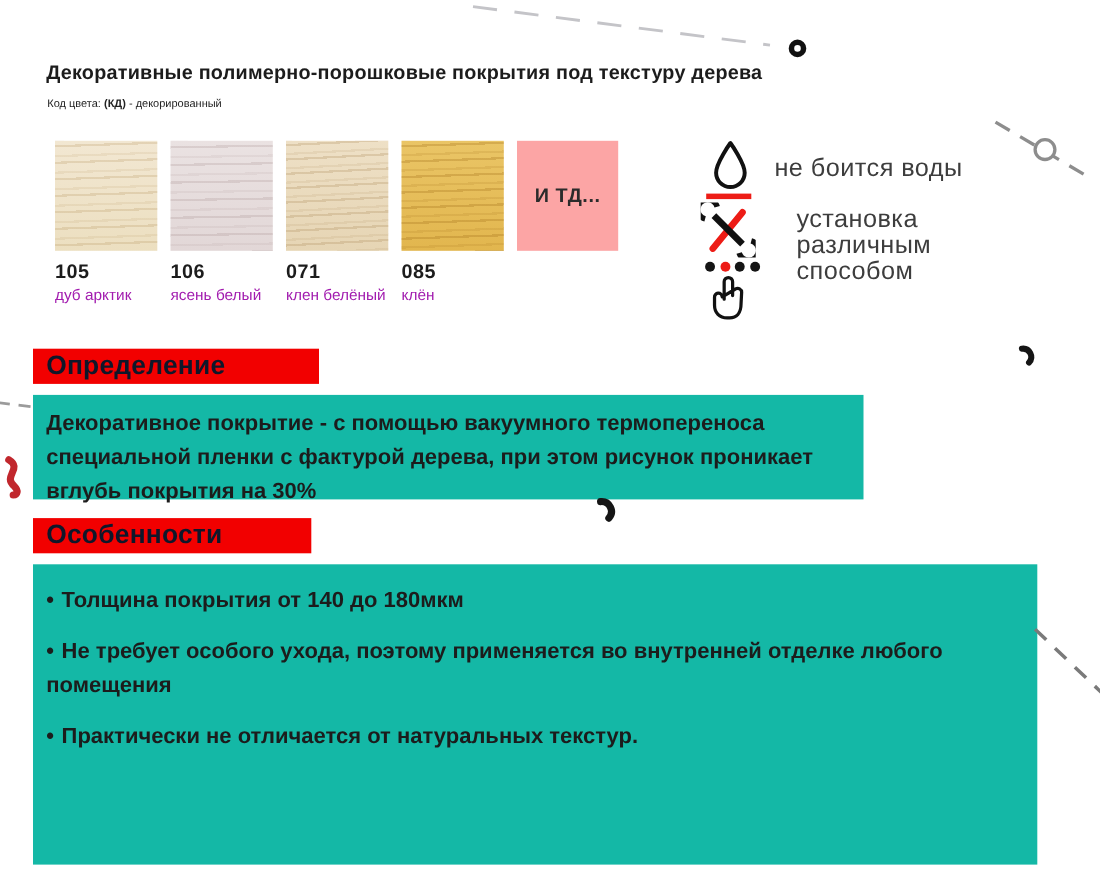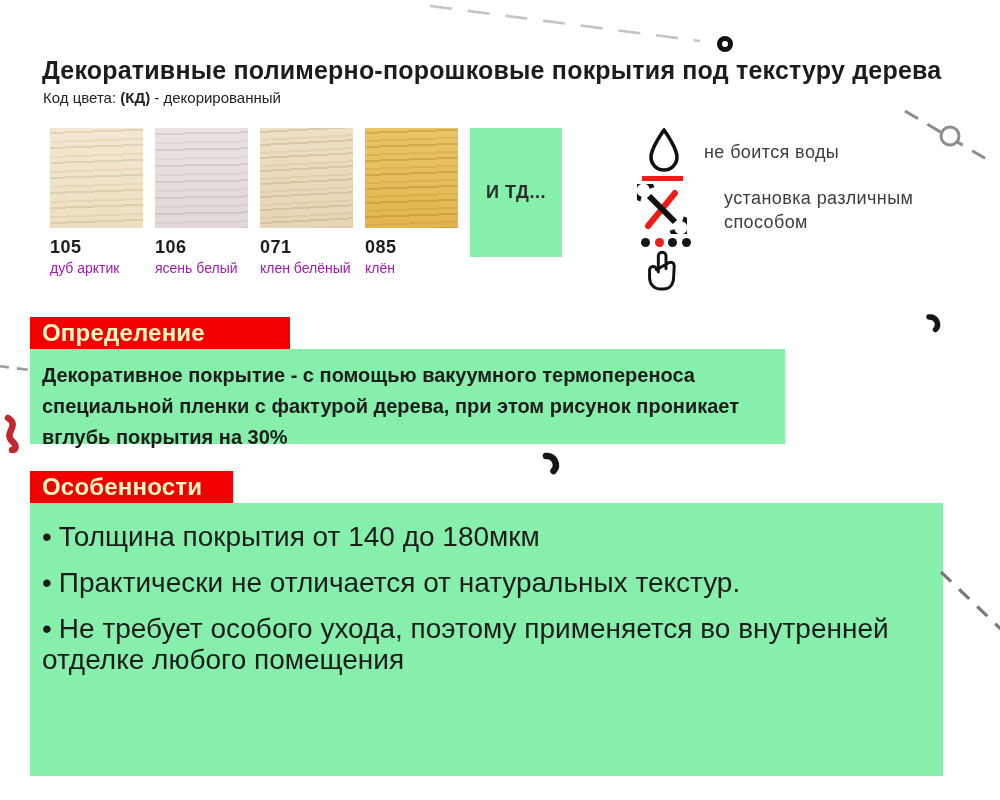--- a/index.html
+++ b/index.html
@@ -4,63 +4,63 @@
 <style>
   * { margin:0; padding:0; box-sizing:border-box; }
   html,body { width:1000px; height:800px; background:#ffffff; overflow:hidden;
               font-family:"Liberation Sans", sans-serif; color:#1c1c1c; }
   .page { position:relative; width:1000px; height:800px; background:#fff; }
 
   
   .deco { position:absolute; inset:0; width:1000px; height:800px; pointer-events:none; z-index:5; }
 
   
-  .title { position:absolute; left:42px; top:56px; font-size:25px; font-weight:bold; letter-spacing:0.2px; }
-  .subtitle { position:absolute; left:43px; top:89px; font-size:15px; color:#222; }
+  .title { position:absolute; left:42px; top:56px; font-size:18px; font-weight:bold; letter-spacing:0.2px; }
+  .subtitle { position:absolute; left:43px; top:89px; font-size:10px; color:#222; }
   .subtitle b { font-weight:bold; }
 
   
   .swatch-row { position:absolute; left:50px; top:128px; display:flex; gap:12px; }
   .swatch { width:93px; }
   .tile { width:93px; height:100px; }
   .tex1 { background:
       repeating-linear-gradient(178deg, rgba(255,255,255,0) 0 4px, rgba(173,137,79,0.22) 4px 6px, rgba(255,255,255,0) 6px 13px, rgba(173,137,79,0.12) 13px 15px),
       linear-gradient(180deg,#f2e7d2,#ecdfc0); }
   .tex2 { background:
       repeating-linear-gradient(179deg, rgba(255,255,255,0) 0 5px, rgba(150,123,123,0.20) 5px 7px, rgba(255,255,255,0) 7px 14px, rgba(150,123,123,0.10) 14px 16px),
       linear-gradient(180deg,#eae2e2,#e2d7d7); }
   .tex3 { background:
       repeating-linear-gradient(177deg, rgba(255,255,255,0) 0 3px, rgba(168,134,84,0.26) 3px 5px, rgba(255,255,255,0) 5px 11px, rgba(168,134,84,0.13) 11px 13px),
       linear-gradient(180deg,#eee0c6,#e6d5b4); }
   .tex4 { background:
       repeating-linear-gradient(178deg, rgba(255,255,255,0) 0 4px, rgba(164,113,26,0.30) 4px 6px, rgba(255,255,255,0) 6px 12px, rgba(164,113,26,0.16) 12px 14px),
       linear-gradient(180deg,#eac566,#e2b64e); }
   .sw-num { margin-top:9px; font-size:18px; font-weight:bold; letter-spacing:0.5px; }
   .sw-name { margin-top:2px; font-size:14px; color:#a21caf; }
-  .etc-tile { width:92px; height:129px; background:#86efac; display:flex; align-items:center; justify-content:center;
+  .etc-tile { width:92px; height:100px; background:#fca5a5; display:flex; align-items:center; justify-content:center;
               font-size:18px; font-weight:bold; letter-spacing:0.5px; color:#2b2b2b; }
 
   
-  .feat-label { position:absolute; font-size:18px; color:#3d3d3d; letter-spacing:0.4px; line-height:24px; }
+  .feat-label { position:absolute; font-size:23px; color:#3d3d3d; letter-spacing:0.4px; line-height:24px; }
   .drop-bar { position:absolute; left:642px; top:176px; width:41px; height:5px; background:#ed1c16; }
   .dots { position:absolute; left:641px; top:238px; display:flex; gap:4.5px; }
   .dot { width:9px; height:9px; border-radius:50%; background:#151515; }
   .dot.red { background:#ed1c16; }
 
   
-  .sec-head { position:absolute; background:#f20000; color:#fef9c3; font-weight:bold; font-size:24px;
+  .sec-head { position:absolute; background:#f20000; color:#0f172a; font-weight:bold; font-size:24px;
               display:flex; align-items:center; padding-left:12px; letter-spacing:0.2px; z-index:2; }
   .head-def { left:30px; top:317px; width:260px; height:32px; }
-  .head-feat { left:30px; top:471px; width:203px; height:32px; }
-  .panel { position:absolute; background:#86efac; z-index:1; }
+  .head-feat { left:30px; top:471px; width:253px; height:32px; }
+  .panel { position:absolute; background:#14b8a6; z-index:1;margin-top:10px; }
   .panel-def { left:30px; top:349px; width:755px; height:95px; padding:11px 14px 0 12px;
                font-size:20px; font-weight:bold; line-height:31px; }
   .panel-feat { left:30px; top:503px; width:913px; height:273px; padding:18px 4px 0 12px; }
   .panel-feat ul { list-style:none; }
-  .panel-feat li { font-size:28px; font-weight:normal; line-height:31px; margin-bottom:15px; }
+  .panel-feat li { font-size:20px; font-weight:bold; line-height:31px; margin-bottom:15px; }
   .panel-feat li::before { content:"•"; margin-right:7px; }
 </style>
 </head>
 <body>
 
 <div class="page">
 
   <svg class="deco" viewBox="0 0 1000 800">
     <line x1="430" y1="6" x2="700" y2="41" stroke="#c4c4c8" stroke-width="2.6" stroke-dasharray="22 16"></line>
     <circle cx="725" cy="44" r="5.5" fill="none" stroke="#111" stroke-width="5"></circle>
@@ -124,18 +124,18 @@
     <path d="M13 21 V6.5 a3.5 3.5 0 0 1 7 0 V18 m0 -4 l2.5 -1.5 a3.3 3.3 0 0 1 5 2.8 l-0.5 9.7 c0 7.5 -3.8 11.5 -9.5 11.5 h-2 c-6.5 0 -10.5 -4.5 -10.5 -10.5 v-6.5 a3.2 3.2 0 0 1 6.4 -0.5 z" fill="none" stroke="#111" stroke-width="2.7" stroke-linejoin="round" stroke-linecap="round"></path>
   </svg>
 
   <div class="sec-head head-def">Определение</div>
   <div class="panel panel-def">Декоративное покрытие - с помощью вакуумного термопереноса специальной пленки с фактурой дерева, при этом рисунок проникает вглубь покрытия на 30%</div>
 
   <div class="sec-head head-feat">Особенности</div>
   <div class="panel panel-feat">
     <ul>
       <li>Толщина покрытия от 140 до 180мкм</li>
+      <li>Не требует особого ухода, поэтому применяется во внутренней отделке любого помещения</li>
       <li>Практически не отличается от натуральных текстур.</li>
-      <li>Не требует особого ухода, поэтому применяется во внутренней отделке любого помещения</li>
     </ul>
   </div>
 
 </div>
 
 </body></html>

